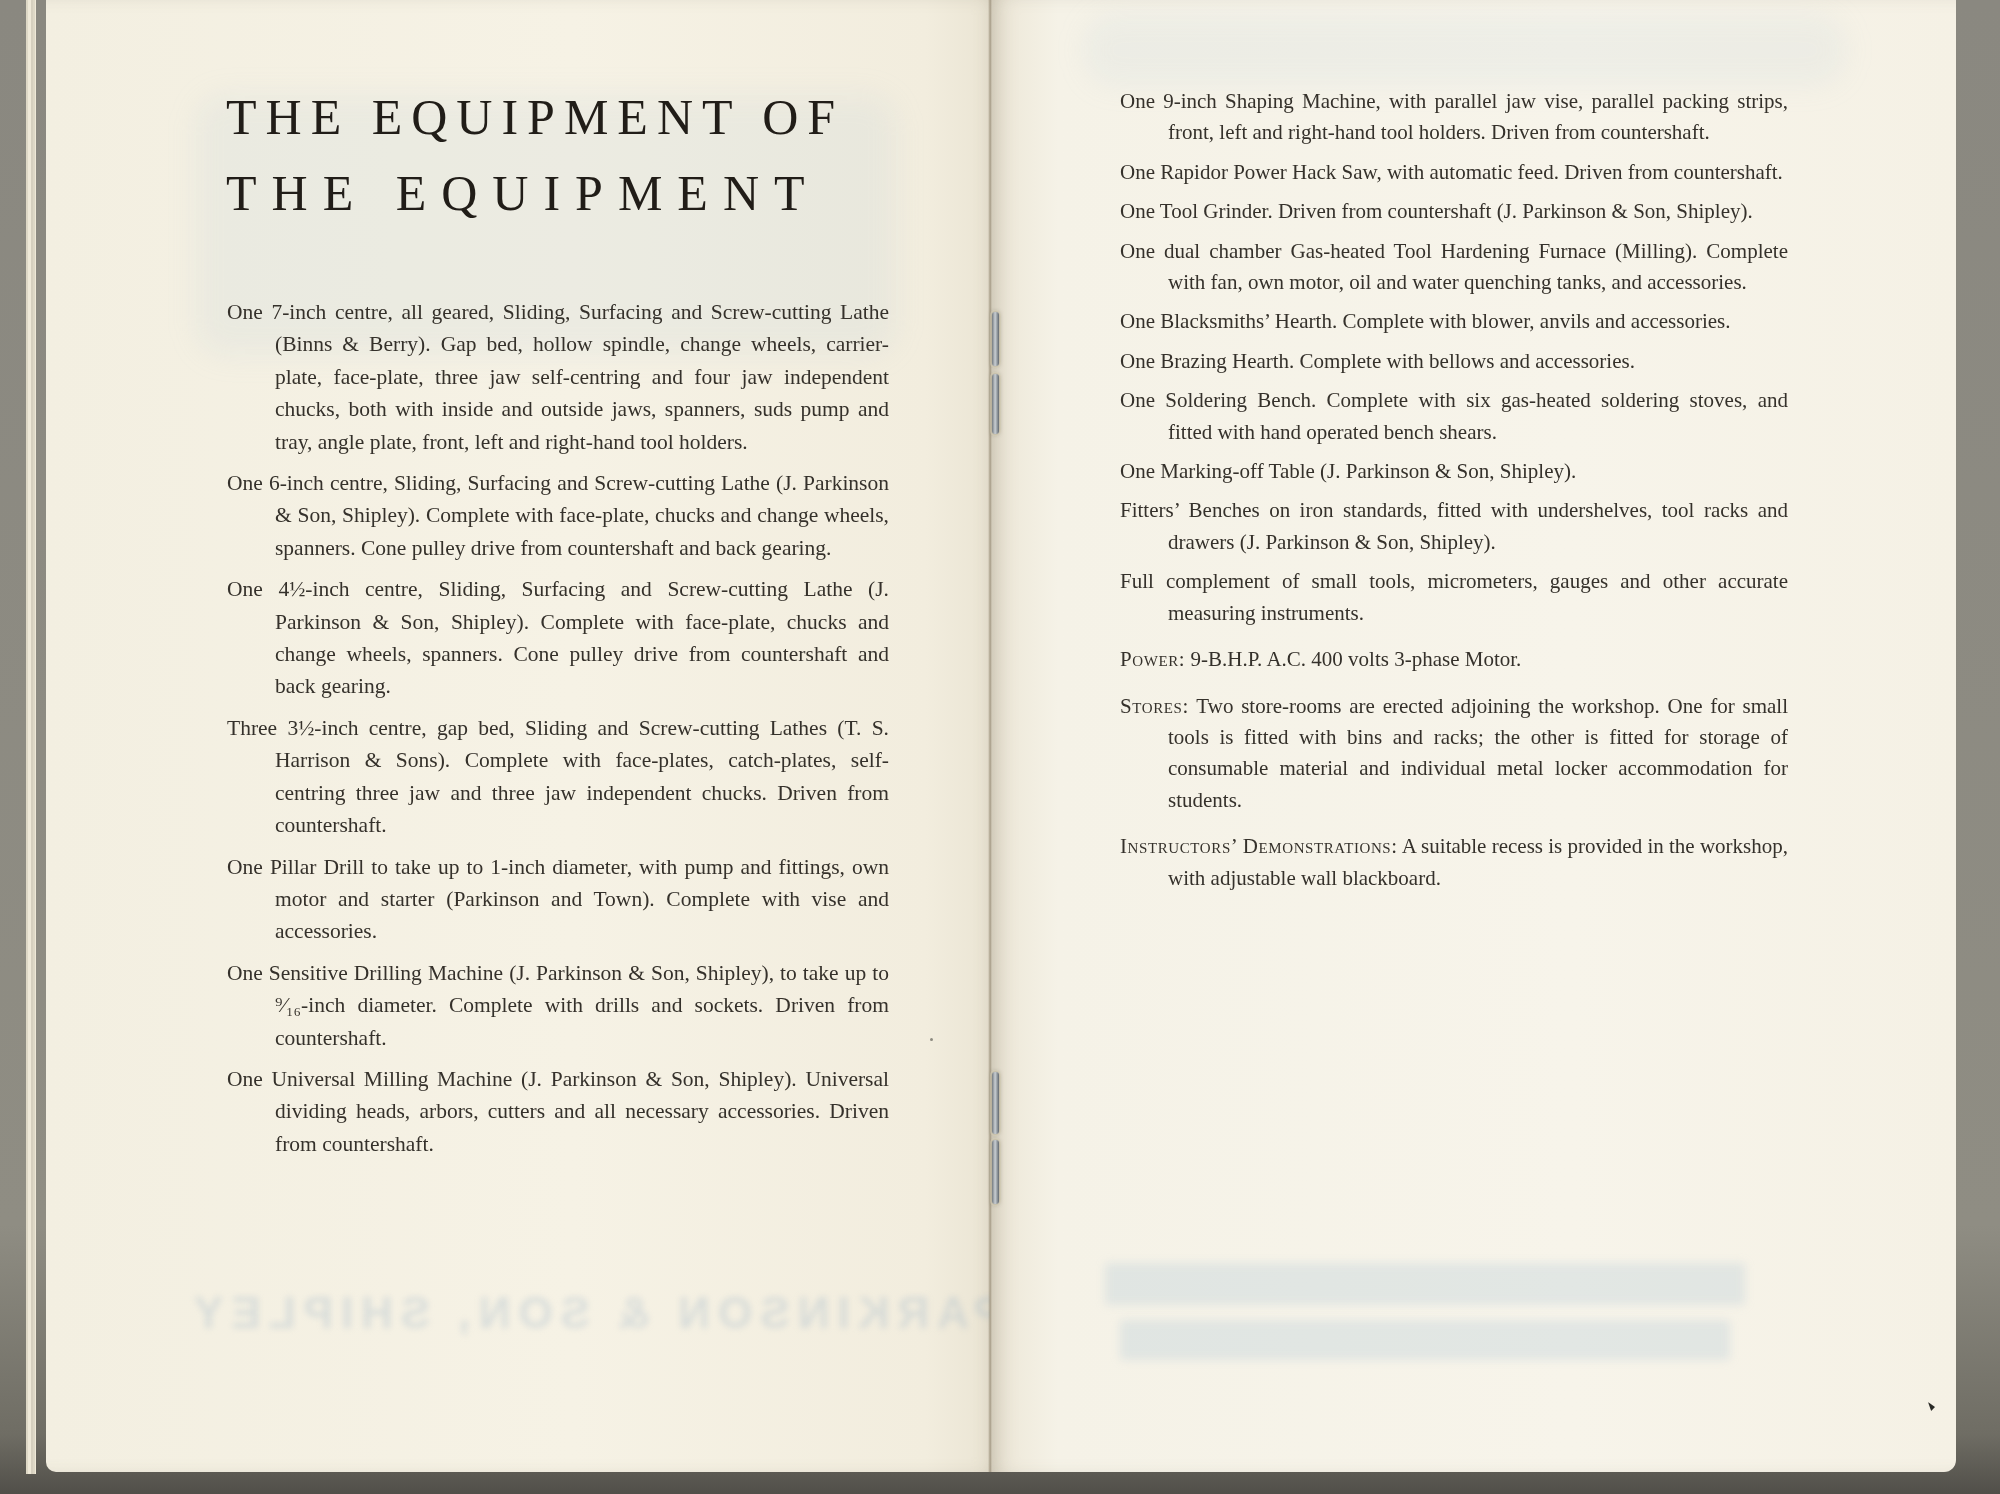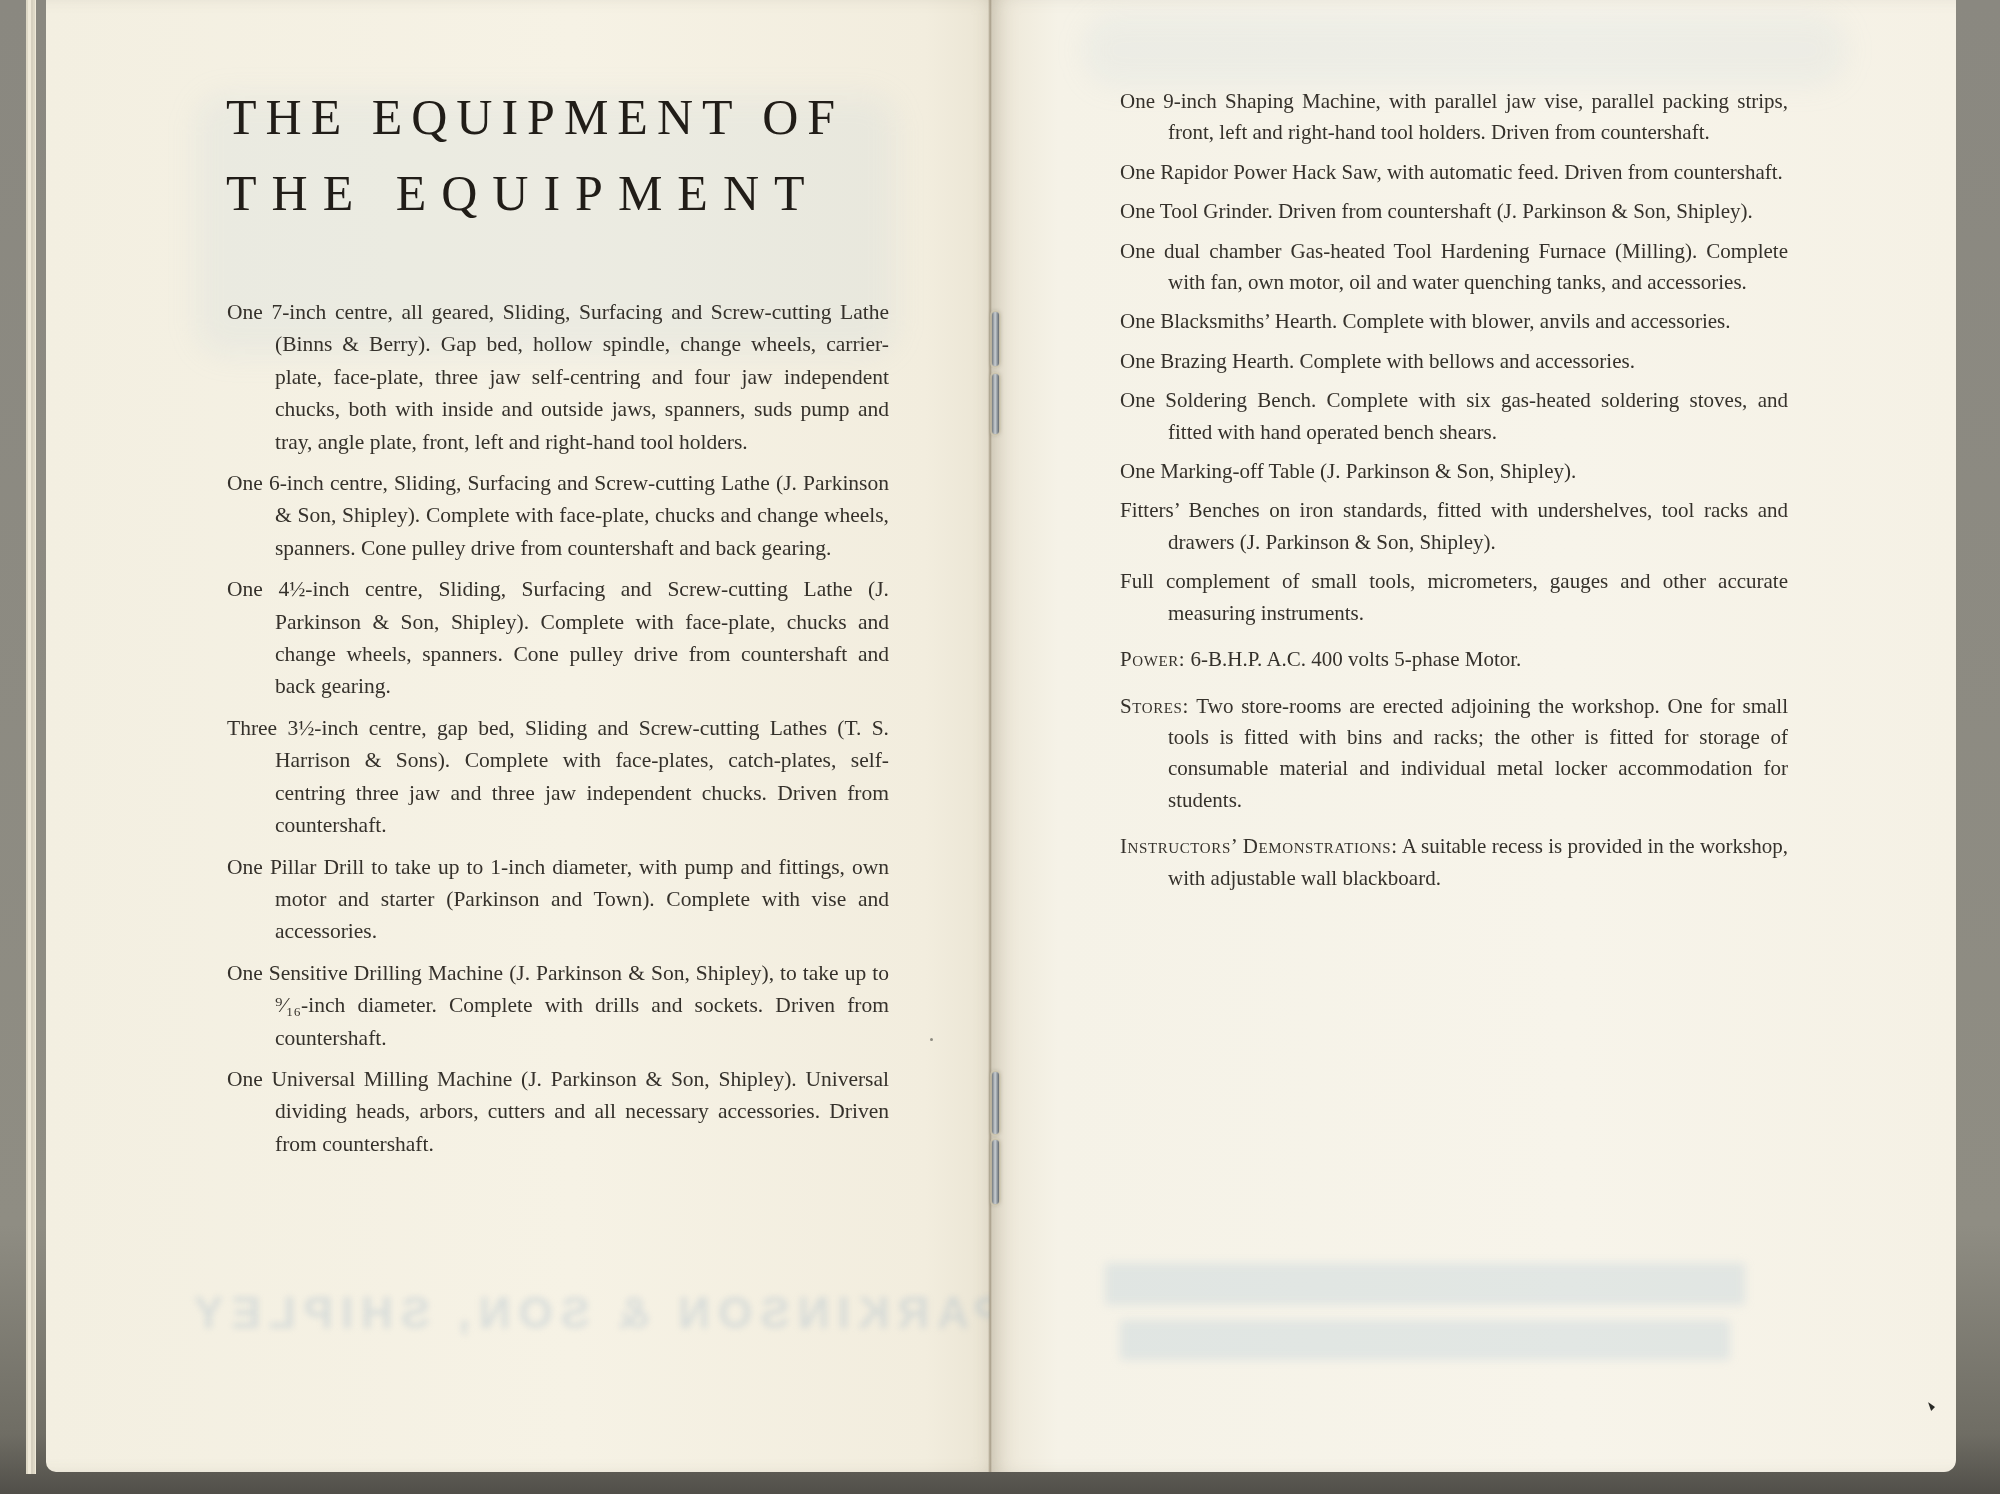--- a/index.html
+++ b/index.html
@@ -129,21 +129,21 @@
     <p class="item">One Rapidor Power Hack Saw, with automatic feed.  Driven from countershaft.</p>
     <p class="item">One Tool Grinder.  Driven from countershaft (J. Parkinson &amp; Son, Shipley).</p>
     <p class="item">One dual chamber Gas-heated Tool Hardening Furnace (Milling).  Complete with fan, own motor, oil and water quenching tanks, and accessories.</p>
     <p class="item">One Blacksmiths’ Hearth.  Complete with blower, anvils and accessories.</p>
     <p class="item">One Brazing Hearth.  Complete with bellows and accessories.</p>
     <p class="item">One Soldering Bench.  Complete with six gas-heated soldering stoves, and fitted with hand operated bench shears.</p>
     <p class="item">One Marking-off Table (J. Parkinson &amp; Son, Shipley).</p>
     <p class="item">Fitters’ Benches on iron standards, fitted with undershelves, tool racks and drawers (J. Parkinson &amp; Son, Shipley).</p>
     <p class="item">Full complement of small tools, micrometers, gauges and other accurate measuring instruments.</p>
 
-    <p class="item spec"><span class="lead">Power:</span> <span>6-B.H.P. A.C. 400 volts 5-phase Motor.</span></p>
+    <p class="item spec"><span class="lead">Power:</span> <span>9-B.H.P. A.C. 400 volts 3-phase Motor.</span></p>
     <p class="item spec"><span class="lead">Stores:</span> <span>Two store-rooms are erected adjoining the workshop.  One for small tools is fitted with bins and racks; the other is fitted for storage of consumable material and individual metal locker accommodation for students.</span></p>
     <p class="item spec"><span class="lead">Instructors’ Demonstrations:</span> <span>A suitable recess is provided in the workshop, with adjustable wall blackboard.</span></p>
   </div>
 
   <div class="ghost-bar gb2"></div>
   <div class="ghost-bar gb3"></div>
 
 </div>
 
 <div class="gutter-line"></div>

